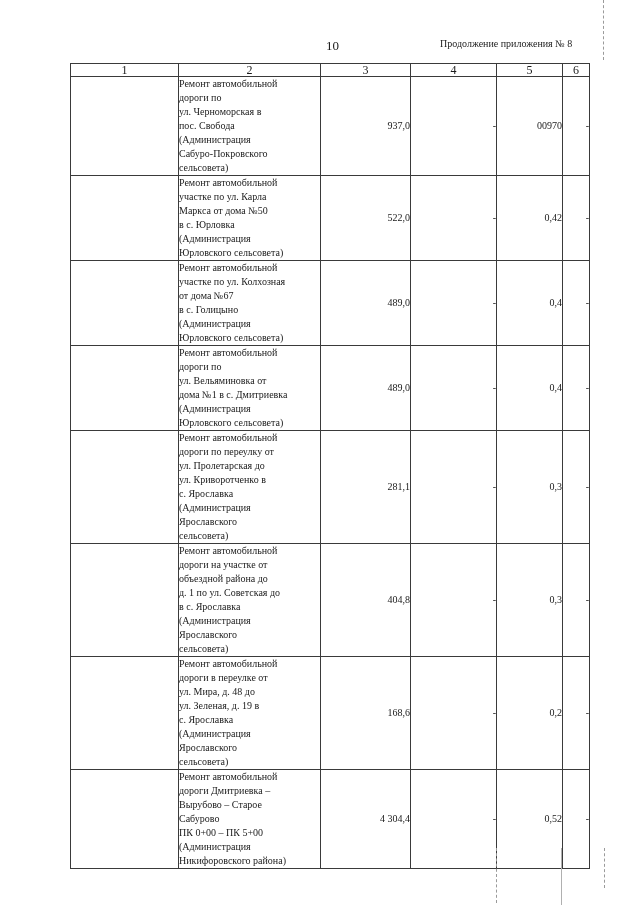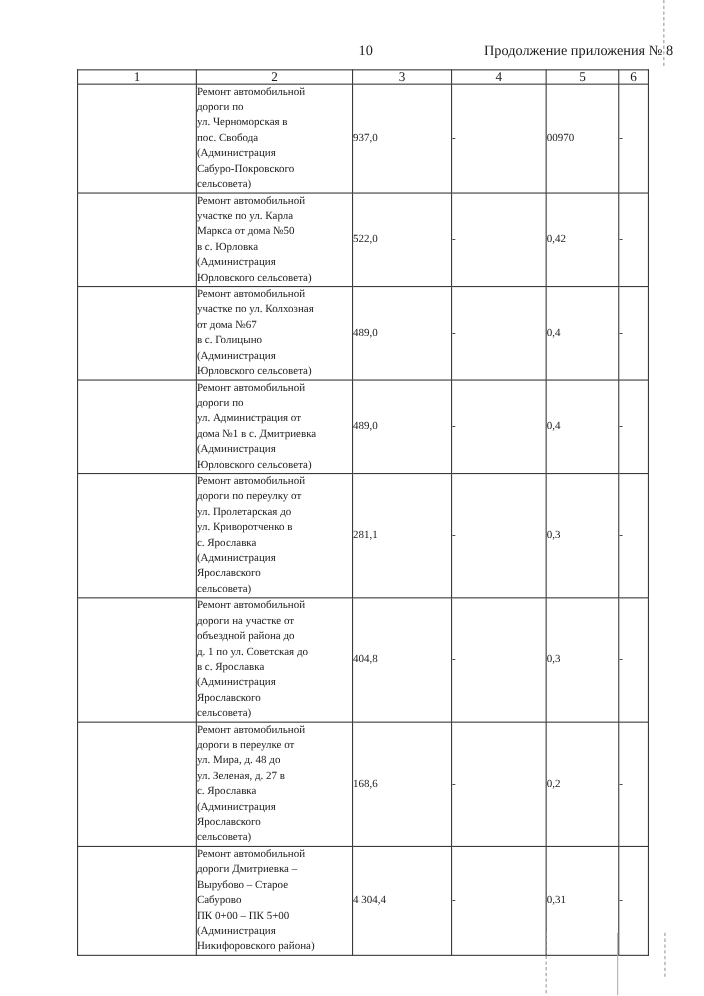--- a/index.html
+++ b/index.html
@@ -1,24 +1,24 @@
 <!DOCTYPE html>
 <html><head>
 <meta charset="utf-8">
 <style>
   html, body { margin: 0; padding: 0; background: #ffffff; }
   body { width: 640px; height: 905px; position: relative; overflow: hidden;
          font-family: "Liberation Serif", "DejaVu Serif", serif; color: #1a1a1a; }
   .page-num { position: absolute; top: 38px; left: 326px; font-size: 13px; text-align: right; }
-  .appendix { position: absolute; top: 38px; left: 440px; font-size: 13px; white-space: nowrap; }
+  .appendix { position: absolute; top: 38px; left: 440px; font-size: 10px; white-space: nowrap; }
   table.doc { position: absolute; top: 63px; left: 70px; border-collapse: collapse; table-layout: fixed; width: 519px; }
   table.doc td, table.doc th { border: 1px solid #3a3a3a; font-weight: normal; font-size: 10px; line-height: 14px; padding: 0; }
   table.doc th { height: 12px; text-align: center; font-size: 12px; line-height: 12px; }
   td.desc { padding: 2px 3px 1px 4px; text-align: left; vertical-align: top; }
-  td.num { text-align: left; vertical-align: middle; }
+  td.num { text-align: right; vertical-align: middle; }
   .edge-dash { position: absolute; width: 0; border-left: 1px dashed #9a9a9a; }
   .edge-solid { position: absolute; width: 0; border-left: 1px solid #b0b0b0; }
 </style>
 </head>
 <body>
 
 <div class="page-num">10</div>
 <div class="appendix">Продолжение приложения № 8</div>
 
 <table class="doc">
@@ -85,21 +85,21 @@
       <td class="num">489,0</td>
       <td class="num">-</td>
       <td class="num">0,4</td>
       <td class="num">-</td>
     </tr>
     <tr style="height:79px">
       <td></td>
       <td class="desc">
         <div>Ремонт автомобильной</div>
         <div>дороги по</div>
-        <div>ул. Администрация от</div>
+        <div>ул. Вельяминовка от</div>
         <div>дома №1 в с. Дмитриевка</div>
         <div>(Администрация</div>
         <div>Юрловского сельсовета)</div>
       </td>
       <td class="num">489,0</td>
       <td class="num">-</td>
       <td class="num">0,4</td>
       <td class="num">-</td>
     </tr>
     <tr style="height:112px">
@@ -135,21 +135,21 @@
       <td class="num">-</td>
       <td class="num">0,3</td>
       <td class="num">-</td>
     </tr>
     <tr style="height:110px">
       <td></td>
       <td class="desc">
         <div>Ремонт автомобильной</div>
         <div>дороги  в переулке  от</div>
         <div>ул. Мира, д. 48 до</div>
-        <div>ул. Зеленая, д. 27  в</div>
+        <div>ул. Зеленая, д. 19  в</div>
         <div>с. Ярославка</div>
         <div>(Администрация</div>
         <div>Ярославского</div>
         <div>сельсовета)</div>
       </td>
       <td class="num">168,6</td>
       <td class="num">-</td>
       <td class="num">0,2</td>
       <td class="num">-</td>
     </tr>
@@ -159,21 +159,21 @@
         <div>Ремонт автомобильной</div>
         <div>дороги Дмитриевка –</div>
         <div>Вырубово – Старое</div>
         <div>Сабурово</div>
         <div>ПК 0+00 – ПК 5+00</div>
         <div>(Администрация</div>
         <div>Никифоровского района)</div>
       </td>
       <td class="num">4 304,4</td>
       <td class="num">-</td>
-      <td class="num">0,31</td>
+      <td class="num">0,52</td>
       <td class="num">-</td>
     </tr>
   </tbody>
 </table>
 
 <div class="edge-dash" style="left:496px; top:848px; height:55px;"></div>
 <div class="edge-solid" style="left:561px; top:848px; height:57px;"></div>
 <div class="edge-dash" style="left:604px; top:848px; height:40px;"></div>
 <div class="edge-dash" style="left:603px; top:0px; height:60px;"></div>
 

